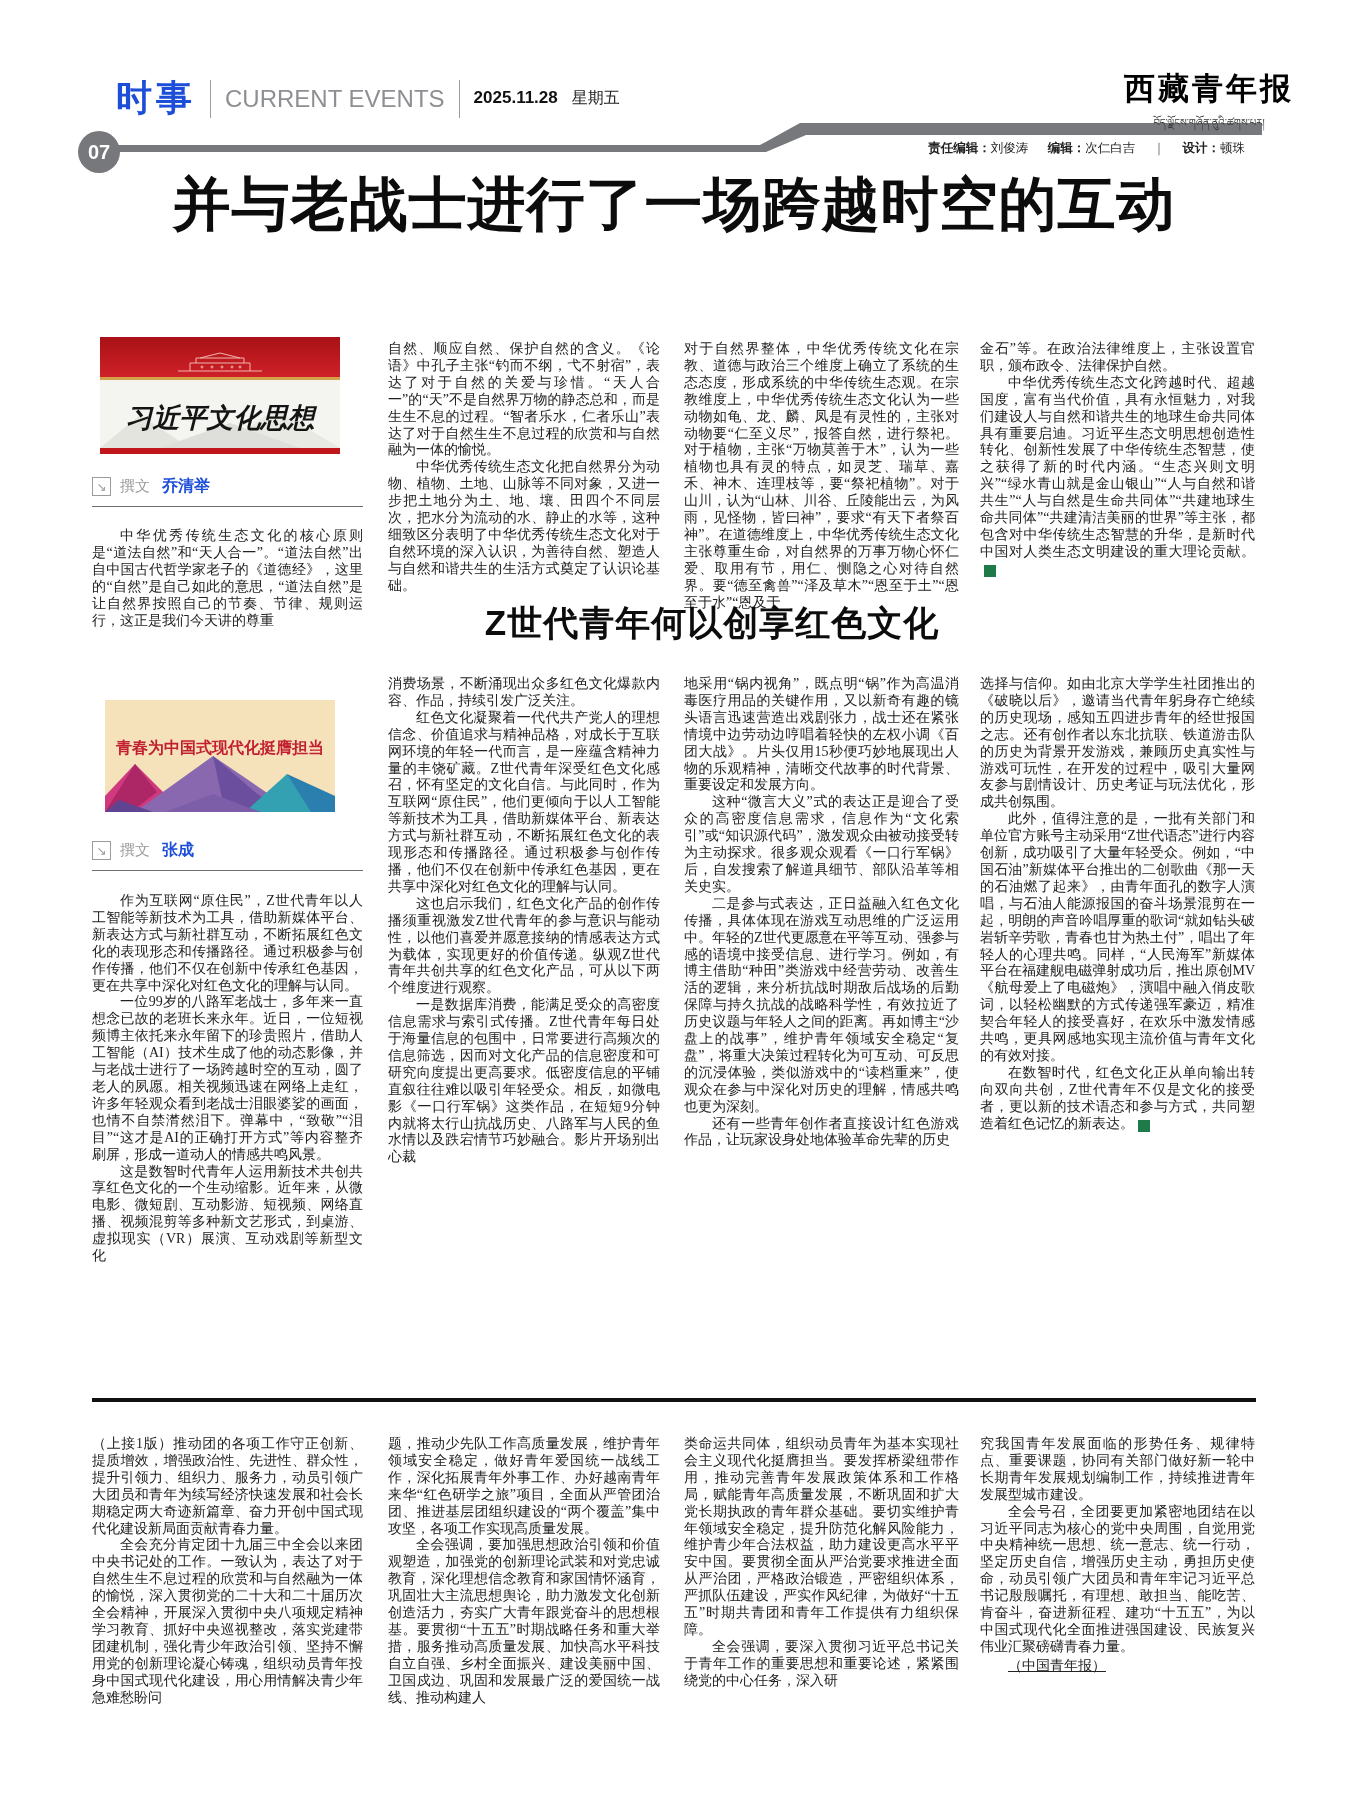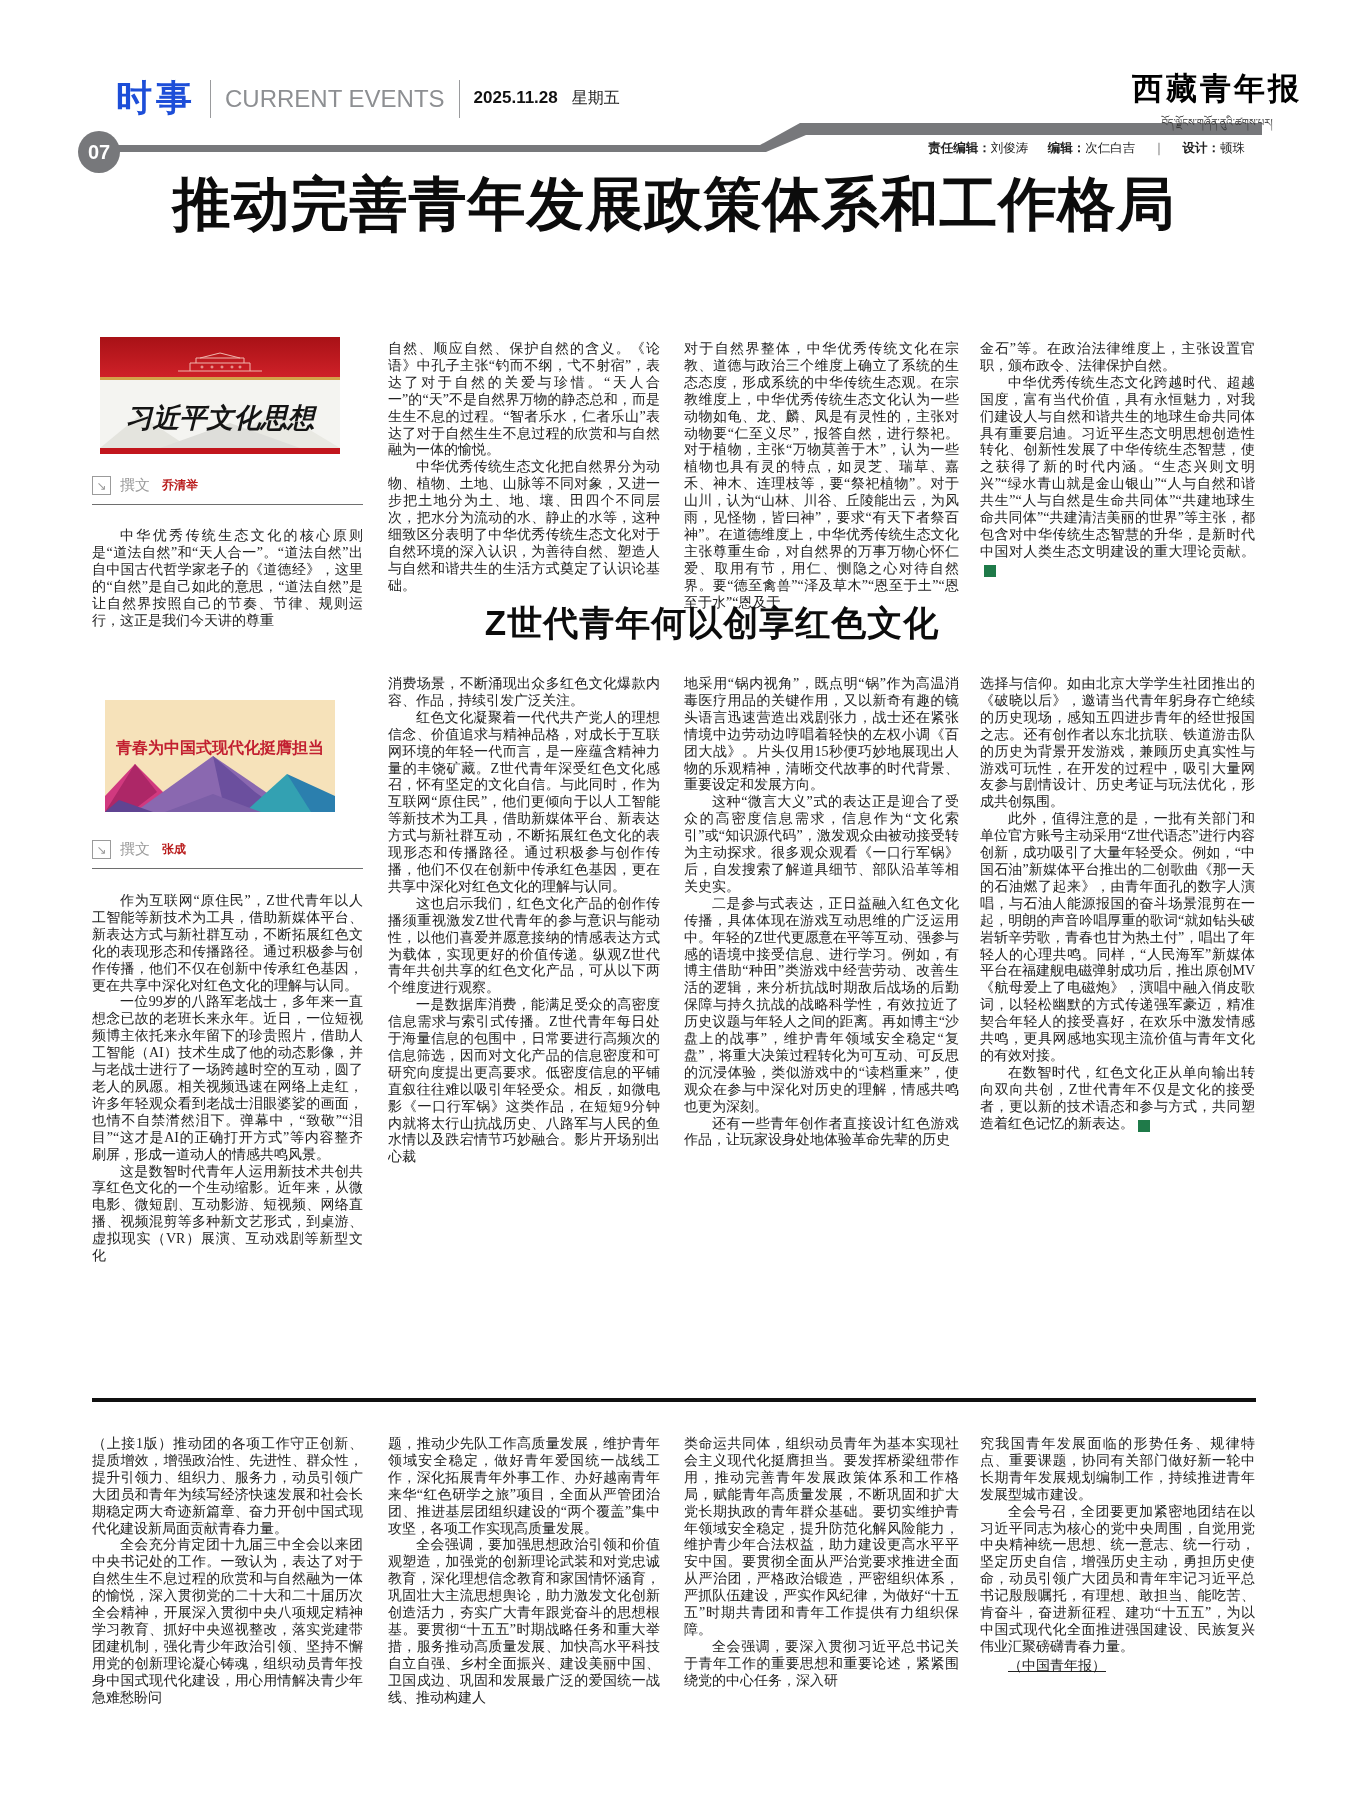--- a/index.html
+++ b/index.html
@@ -29,21 +29,21 @@
              text-align:center;letter-spacing:1px;line-height:1.1;}
   .headline2{font-family:"Liberation Sans",sans-serif;font-weight:900;font-size:35px;color:#0c0c0c;
              text-align:center;letter-spacing:1px;}
 
   
   .byline{display:flex;align-items:center;border-bottom:1.5px solid #6e6e6e;padding-bottom:9px;}
   .byline .icon{width:17px;height:17px;border:1.5px solid #9b9b9b;color:#9b9b9b;font-size:12px;
                 display:flex;align-items:center;justify-content:center;margin-right:9px;
                 font-family:"Liberation Sans",sans-serif;}
   .byline .lbl{color:#9b9b9b;font-size:15px;font-family:"Liberation Sans",sans-serif;}
-  .byline .name{color:#b91c1c;font-size:12px;font-weight:700;margin-left:12px;font-family:"Liberation Sans",sans-serif;}
+  .byline .name{color:#1d4ed8;font-size:16px;font-weight:700;margin-left:12px;font-family:"Liberation Sans",sans-serif;}
 
   
   .col{font-size:14px;line-height:16.9px;text-align:justify;color:#222;}
   .col p{margin:0;text-indent:2em;}
   .col p.cont{text-indent:0;}
   .col p.credit{text-indent:2em;margin-top:2px;text-decoration:underline;}
   .endmark{display:inline-block;width:12px;height:12px;background:#1f7a49;color:#fff;
            font-size:9px;line-height:12px;text-align:center;margin-left:4px;vertical-align:-1px;}
 
   .rule-bottom{background:#101010;height:4px;}
@@ -63,34 +63,34 @@
       <span class="date">2025.11.28</span>
       <span class="weekday">星期五</span>
     </span>
   </div>
 
   <svg class="abs" style="left:0;top:0;" width="1350" height="200">
     <polygon class="hdr-bar" points="98,145 760,145 800,123 1262,123 1262,135 806,135 766,152 98,152"></polygon>
   </svg>
   <div class="abs pagenum" style="left:78px;top:131px;">07</div>
 
-  <div class="abs masthead" style="right:48px;top:68px;">
+  <div class="abs masthead" style="right:56px;top:68px;">
     <div class="cn">西藏青年报</div>
     <div class="tib">བོད་ལྗོངས་གཞོན་ནུའི་ཚགས་པར།</div>
   </div>
 
   <div class="abs credits" style="right:105px;top:140px;">
     <b>责任编辑：</b><span>刘俊涛</span>
     <span style="margin-left:16px;"></span>
     <b>编辑：</b><span>次仁白吉</span>
     <span class="sep">｜</span>
     <b>设计：</b><span>顿珠</span>
   </div>
 
-  <div class="abs headline1" style="left:92px;top:172px;width:1164px;">推动完善青年发展政策体系和工作格局</div>
+  <div class="abs headline1" style="left:92px;top:172px;width:1164px;">并与老战士进行了一场跨越时空的互动</div>
 
   <svg class="abs" style="left:100px;top:337px;" width="240" height="117" viewBox="0 0 240 117">
     <defs>
       <linearGradient id="redg" x1="0" y1="0" x2="0" y2="1">
         <stop offset="0" stop-color="#a81116"></stop>
           <stop offset="1" stop-color="#cf2128"></stop>
       </linearGradient>
     </defs>
     <rect x="0" y="0" width="240" height="40" fill="url(#redg)"></rect>
     <g stroke="#f0b6ad" stroke-width="1" fill="none">

